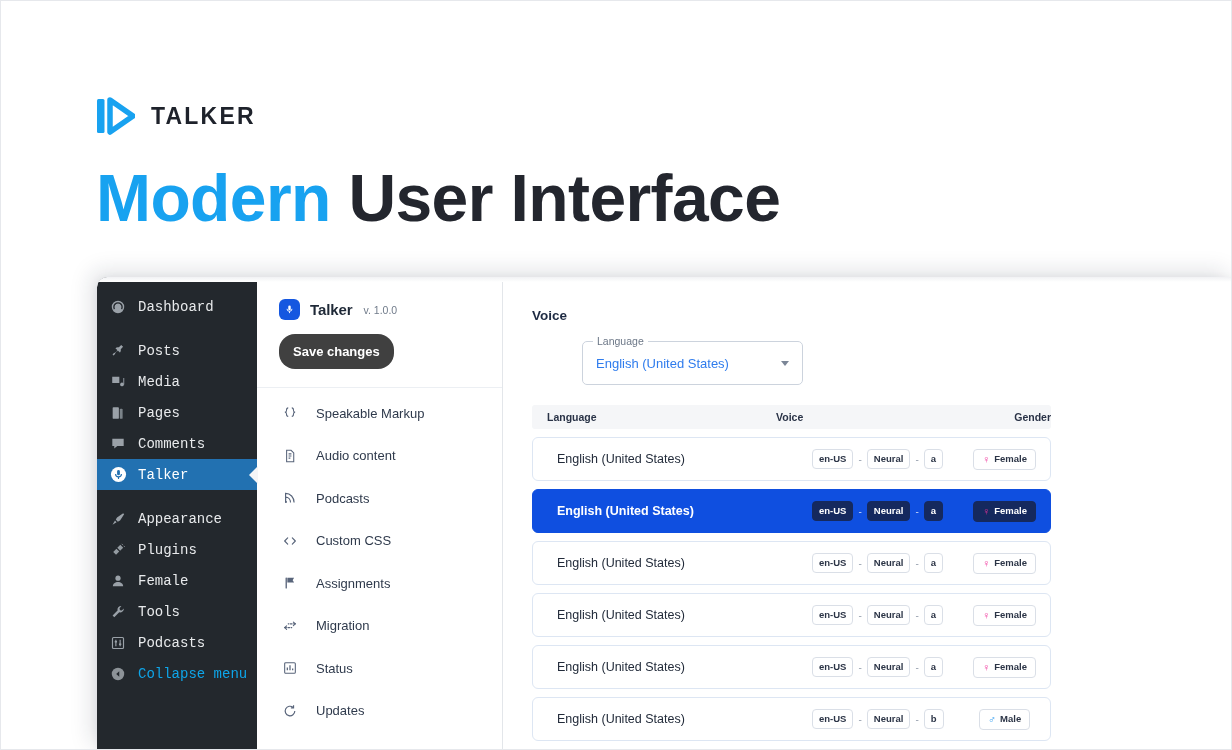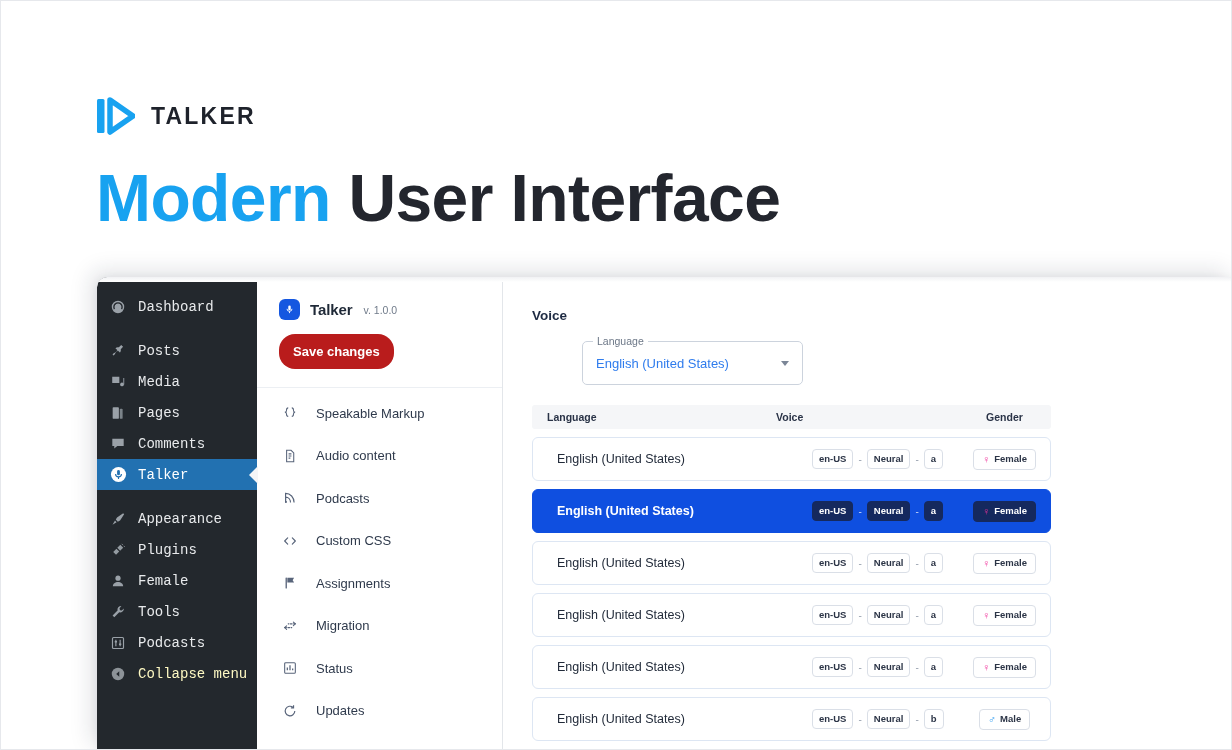--- a/index.html
+++ b/index.html
@@ -76,21 +76,21 @@
     color: #e8eaec;
     font-size: 14px;
     cursor: pointer;
     font-family: Liberation Mono, monospace;
   }
   .wp-item .wp-ico {
     width: 18px; height: 18px; flex: 0 0 18px;
     display: flex; align-items: center; justify-content: center;
     color: #9aa1a8;
   }
-  .wp-item.muted { color: #fef9c3; }
+  .wp-item.muted { color: #0ea5e9; }
   .wp-item.muted .wp-ico { color: #8d9398; }
   .wp-item.active { background: #2271b1; color: #ffffff; }
   .wp-item.active .wp-ico { color: #ffffff; }
   .wp-item.active::after {
     content: ""; position: absolute; right: -1px; top: 50%;
     transform: translateY(-50%);
     border-top: 9px solid transparent;
     border-bottom: 9px solid transparent;
     border-right: 9px solid #f4f5f7;
   }
@@ -113,21 +113,21 @@
     background: #1557e0; border-radius: 6px;
     display: flex; align-items: center; justify-content: center;
   }
   .plugin-title {
     font-size: 15px; font-weight: bold; color: #1f2937; letter-spacing: -0.1px;
   }
   .plugin-ver { font-size: 10.5px; color: #707b8a; margin-left: 1px; }
 
   .save-btn {
     margin-left: 22px;
-    background: #b91c1c; color: #ffffff;
+    background: #404040; color: #ffffff;
     border: none; border-radius: 16px;
     font-family: inherit; font-size: 13px; font-weight: bold;
     padding: 10px 14px;
     cursor: pointer;
   }
 
   .pm-divider { height: 1px; background: #eceff3; margin: 18px 0 4px 0; }
 
   .pm-item {
     height: 42.5px;
@@ -187,21 +187,21 @@
   .vtable { width: 519px; }
   .vt-head {
     display: flex; align-items: center;
     height: 24px;
     background: #f5f6f8;
     border-radius: 3px;
     font-size: 10.5px; font-weight: bold; color: #2a3347;
   }
   .vt-head .c-lang { flex: 0 0 244px; padding-left: 15px; }
   .vt-head .c-voice { flex: 0 0 182px; }
-  .vt-head .c-gender { flex: 1; text-align: center; }
+  .vt-head .c-gender { flex: 1; text-align: right; }
 
   .vt-row {
     display: flex; align-items: center;
     height: 44px; margin-top: 8px;
     border: 1px solid #dde6f3; border-radius: 6px;
     background: #ffffff;
     cursor: pointer;
   }
   .vt-row .c-lang {
     flex: 0 0 244px; padding-left: 24px;

